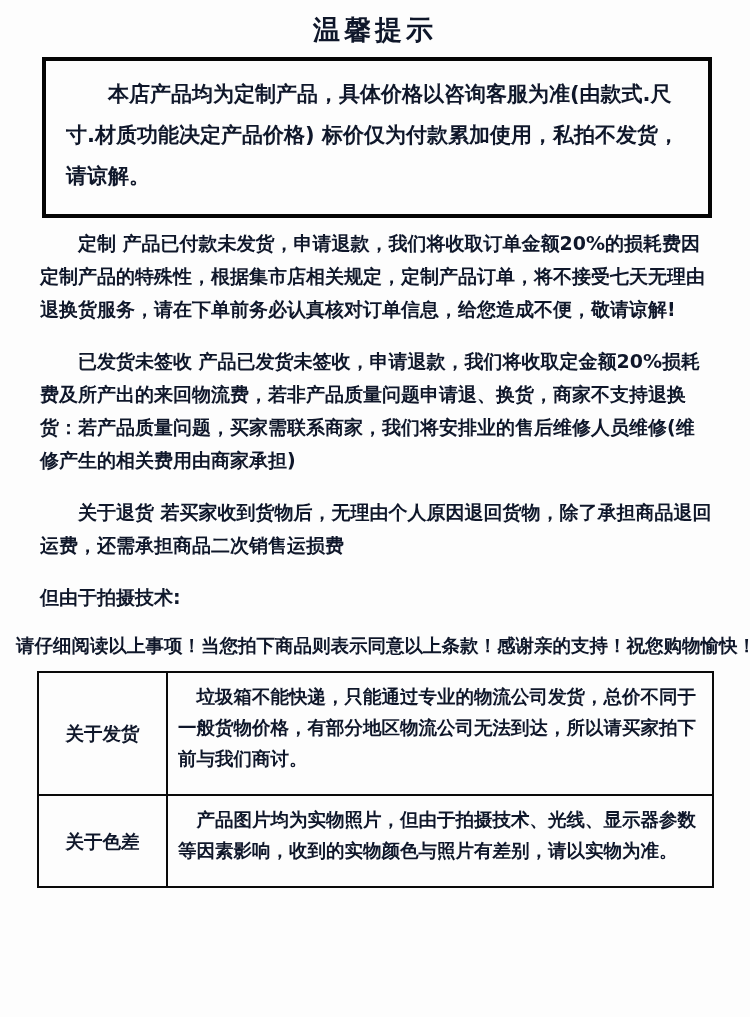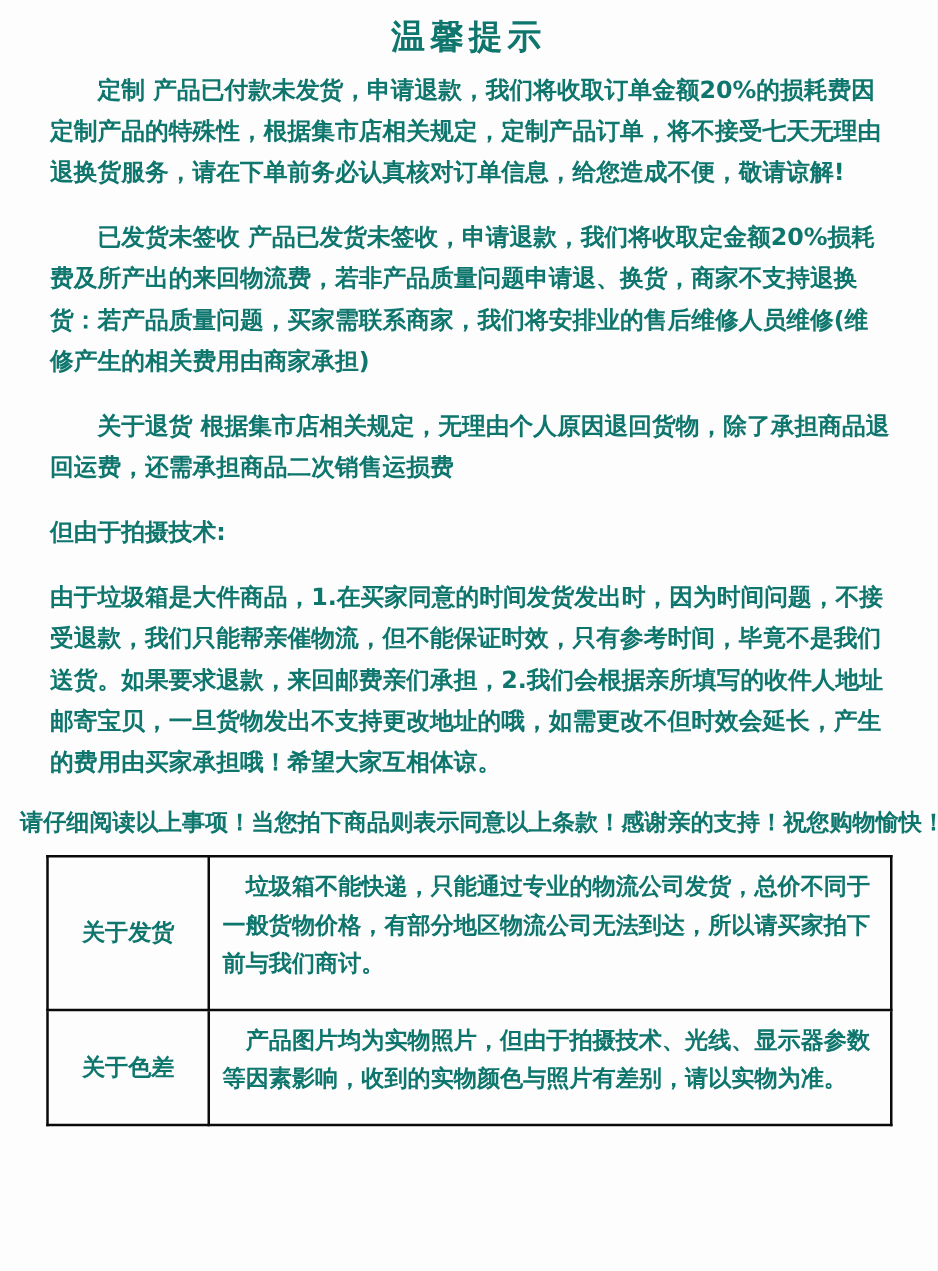--- a/index.html
+++ b/index.html
@@ -6,21 +6,21 @@
   body {
     background: #e8e8e8;
     font-family: "DejaVu Sans", "Liberation Sans", sans-serif;
   }
   .page {
     position: relative;
     width: 750px;
     height: 1017px;
     margin: 0 auto;
     background: #fdfdfd;
-    color: #0f766e;
+    color: #0f172a;
     box-sizing: border-box;
     overflow: hidden;
     font-weight: 700;
   }
   .page-title {
     text-align: center;
     font-size: 27px;
     letter-spacing: 4px;
     padding-top: 13px;
     line-height: 34px;
@@ -72,27 +72,29 @@
   .row-ship   { height: 76px; }
   .row-color  { height: 86px; }
 </style>
 </head>
 <body>
 
 <div class="page">
 
   <div class="page-title">温馨提示</div>
 
+  <div class="notice-box">
+    <span>本店产品均为定制产品，具体价格以咨询客服为准(由款式.尺寸.材质功能决定产品价格) 标价仅为付款累加使用，私拍不发货，请谅解。</span>
+  </div>
 
   <div class="body-text">
     <p class="para indent">定制 产品已付款未发货，申请退款，我们将收取订单金额20%的损耗费因定制产品的特殊性，根据集市店相关规定，定制产品订单，将不接受七天无理由退换货服务，请在下单前务必认真核对订单信息，给您造成不便，敬请谅解!</p>
     <p class="para indent">已发货未签收 产品已发货未签收，申请退款，我们将收取定金额20%损耗费及所产出的来回物流费，若非产品质量问题申请退、换货，商家不支持退换货：若产品质量问题，买家需联系商家，我们将安排业的售后维修人员维修(维修产生的相关费用由商家承担)</p>
-    <p class="para indent">关于退货 根据集市店相关规定，无理由个人原因退回货物，除了承担商品退回运费，还需承担商品二次销售运损费</p>
+    <p class="para indent">关于退货 若买家收到货物后，无理由个人原因退回货物，除了承担商品退回运费，还需承担商品二次销售运损费</p>
     <p class="para no-top">但由于拍摄技术:</p>
-    <p class="para no-top">由于垃圾箱是大件商品，1.在买家同意的时间发货发出时，因为时间问题，不接受退款，我们只能帮亲催物流，但不能保证时效，只有参考时间，毕竟不是我们送货。如果要求退款，来回邮费亲们承担，2.我们会根据亲所填写的收件人地址邮寄宝贝，一旦货物发出不支持更改地址的哦，如需更改不但时效会延长，产生的费用由买家承担哦！希望大家互相体谅。</p>
   </div>
 
   <div class="closing-line">请仔细阅读以上事项！当您拍下商品则表示同意以上条款！感谢亲的支持！祝您购物愉快！</div>
 
   <table class="info-table">
     <tbody>
       <tr class="row-ship">
         <td class="row-label">关于发货</td>
         <td class="row-text">
           <p>垃圾箱不能快递，只能通过专业的物流公司发货，总价不同于一般货物价格，有部分地区物流公司无法到达，所以请买家拍下前与我们商讨。</p>

